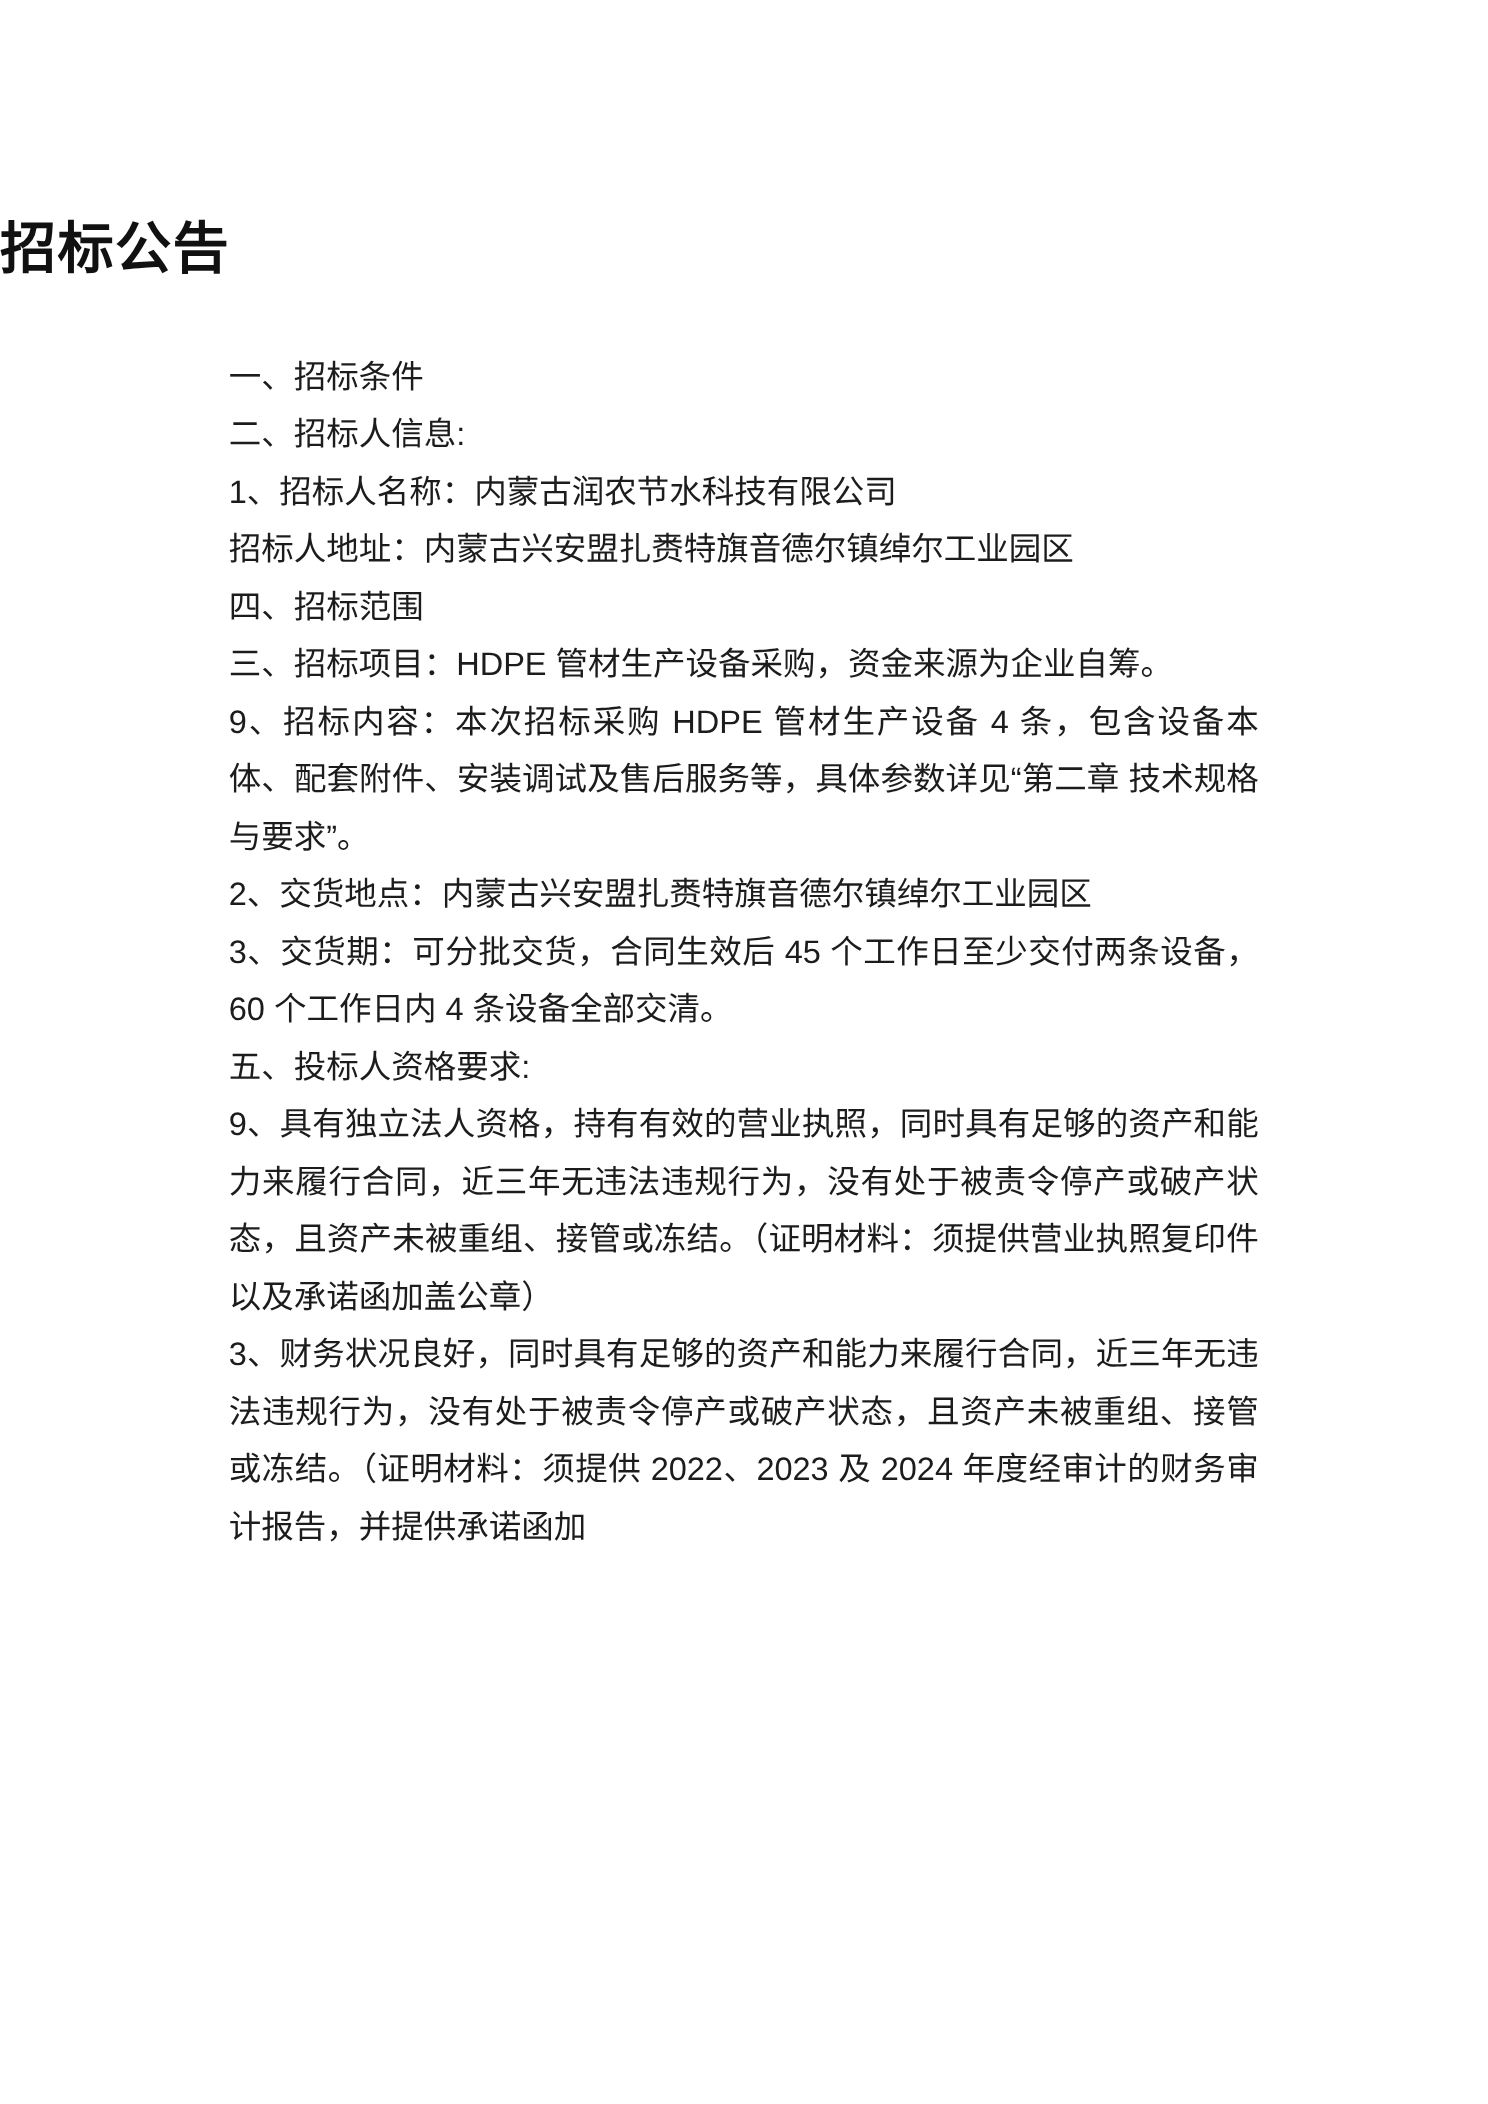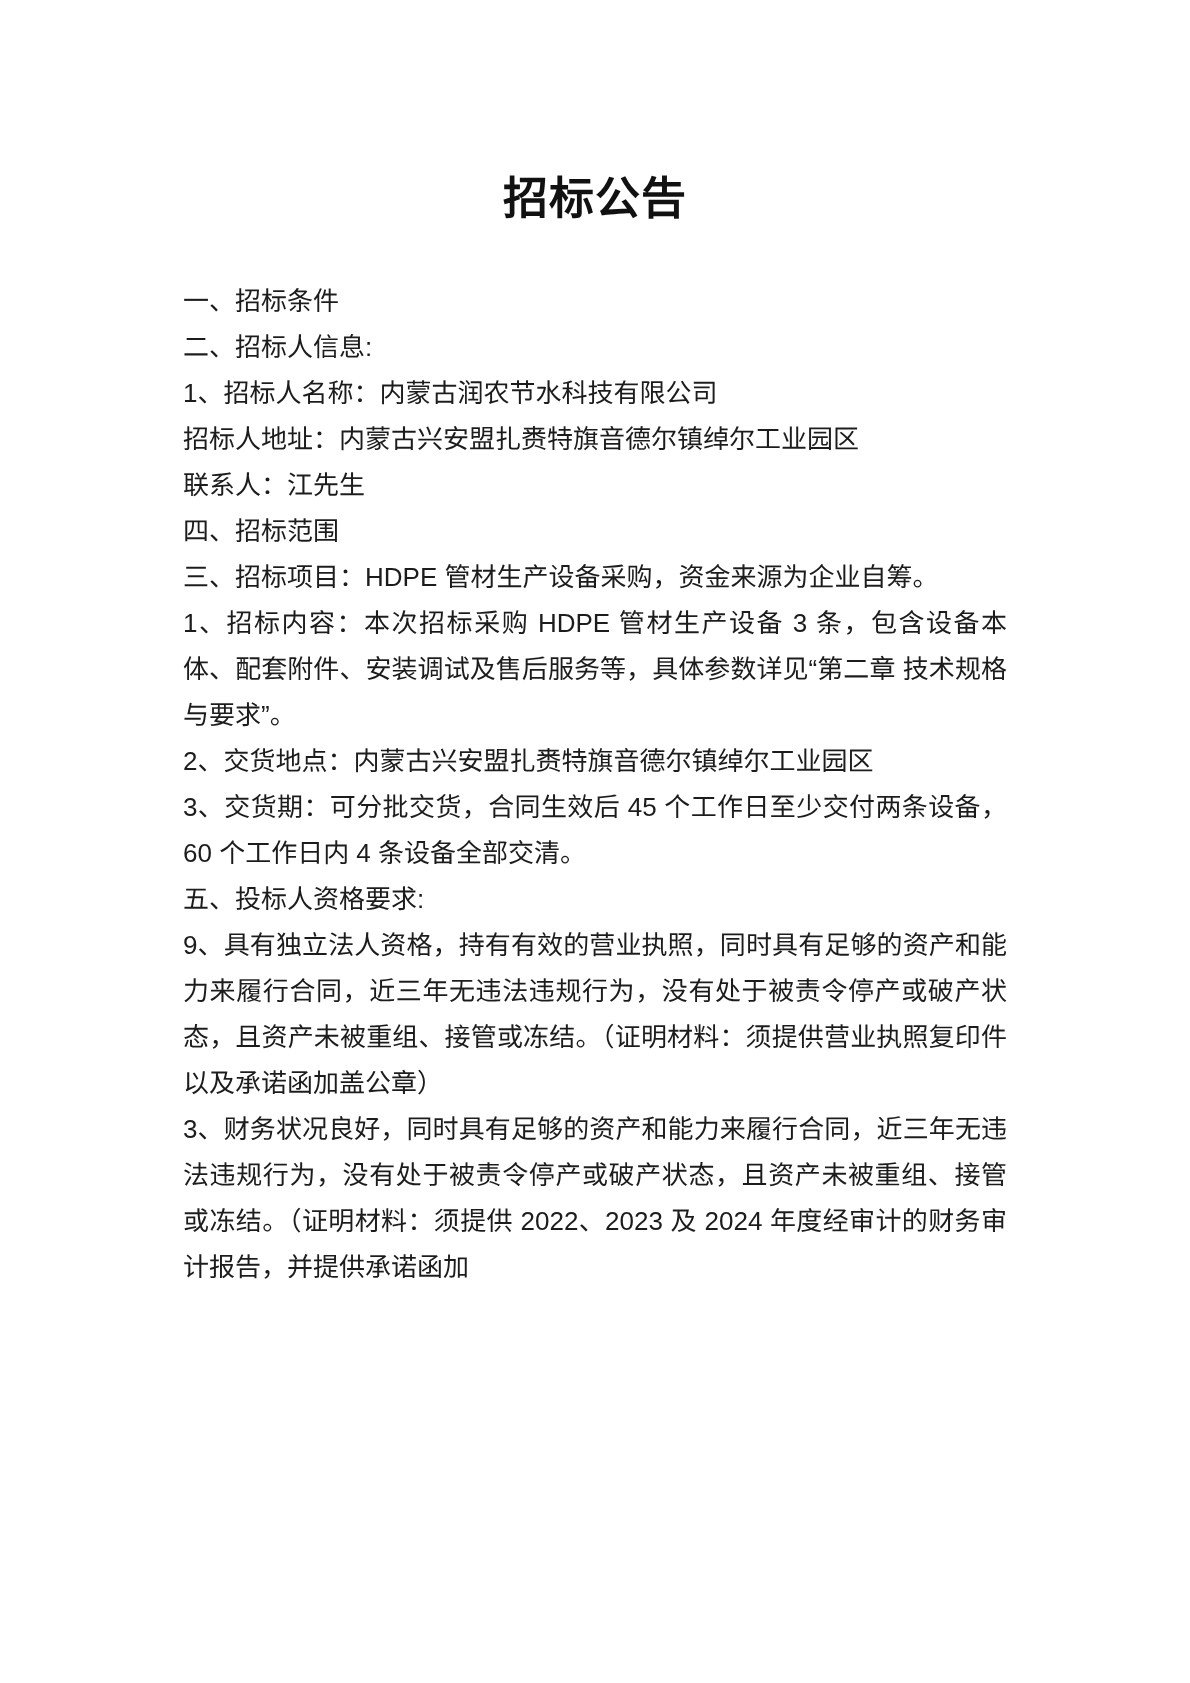--- a/index.html
+++ b/index.html
@@ -15,21 +15,21 @@
     margin: 0 auto;
     background: #ffffff;
     overflow: hidden;
     color: #1c1c1c;
     
     font-family: "Liberation Sans", "DejaVu Sans", serif;
   }
 
   .doc-title {
     padding-top: 166px;
-    text-align: center;
+    text-align: left;
     font-size: 45px;
     line-height: 66px;
     font-weight: bold;
     letter-spacing: 1px;
     color: #111111;
   }
 
   .doc-body {
     margin: 46px 183px 0 183px;
     font-size: 26px;
@@ -51,24 +51,23 @@
 
 <div class="page">
 
   <h1 class="doc-title">招标公告</h1>
 
   <div class="doc-body">
     <p>一、招标条件</p>
     <p>二、招标人信息:</p>
     <p>1、招标人名称：内蒙古润农节水科技有限公司</p>
     <p>招标人地址：内蒙古兴安盟扎赉特旗音德尔镇绰尔工业园区</p>
-    <p>联系人：江先生</p>
     <p>四、招标范围</p>
     <p>三、招标项目：HDPE 管材生产设备采购，资金来源为企业自筹。</p>
-    <p>1、招标内容：本次招标采购 HDPE 管材生产设备 3 条，包含设备本体、配套附件、安装调试及售后服务等，具体参数详见“第二章 技术规格与要求”。</p>
+    <p>9、招标内容：本次招标采购 HDPE 管材生产设备 4 条，包含设备本体、配套附件、安装调试及售后服务等，具体参数详见“第二章 技术规格与要求”。</p>
     <p>2、交货地点：内蒙古兴安盟扎赉特旗音德尔镇绰尔工业园区</p>
     <p>3、交货期：可分批交货，合同生效后 45 个工作日至少交付两条设备，60 个工作日内 4 条设备全部交清。</p>
     <p>五、投标人资格要求:</p>
     <p>9、具有独立法人资格，持有有效的营业执照，同时具有足够的资产和能力来履行合同，近三年无违法违规行为，没有处于被责令停产或破产状态，且资产未被重组、接管或冻结。（证明材料：须提供营业执照复印件以及承诺函加盖公章）</p>
     <p>3、财务状况良好，同时具有足够的资产和能力来履行合同，近三年无违法违规行为，没有处于被责令停产或破产状态，且资产未被重组、接管或冻结。（证明材料：须提供 2022、2023 及 2024 年度经审计的财务审计报告，并提供承诺函加</p>
   </div>
 
 </div>
 
 </body></html>

